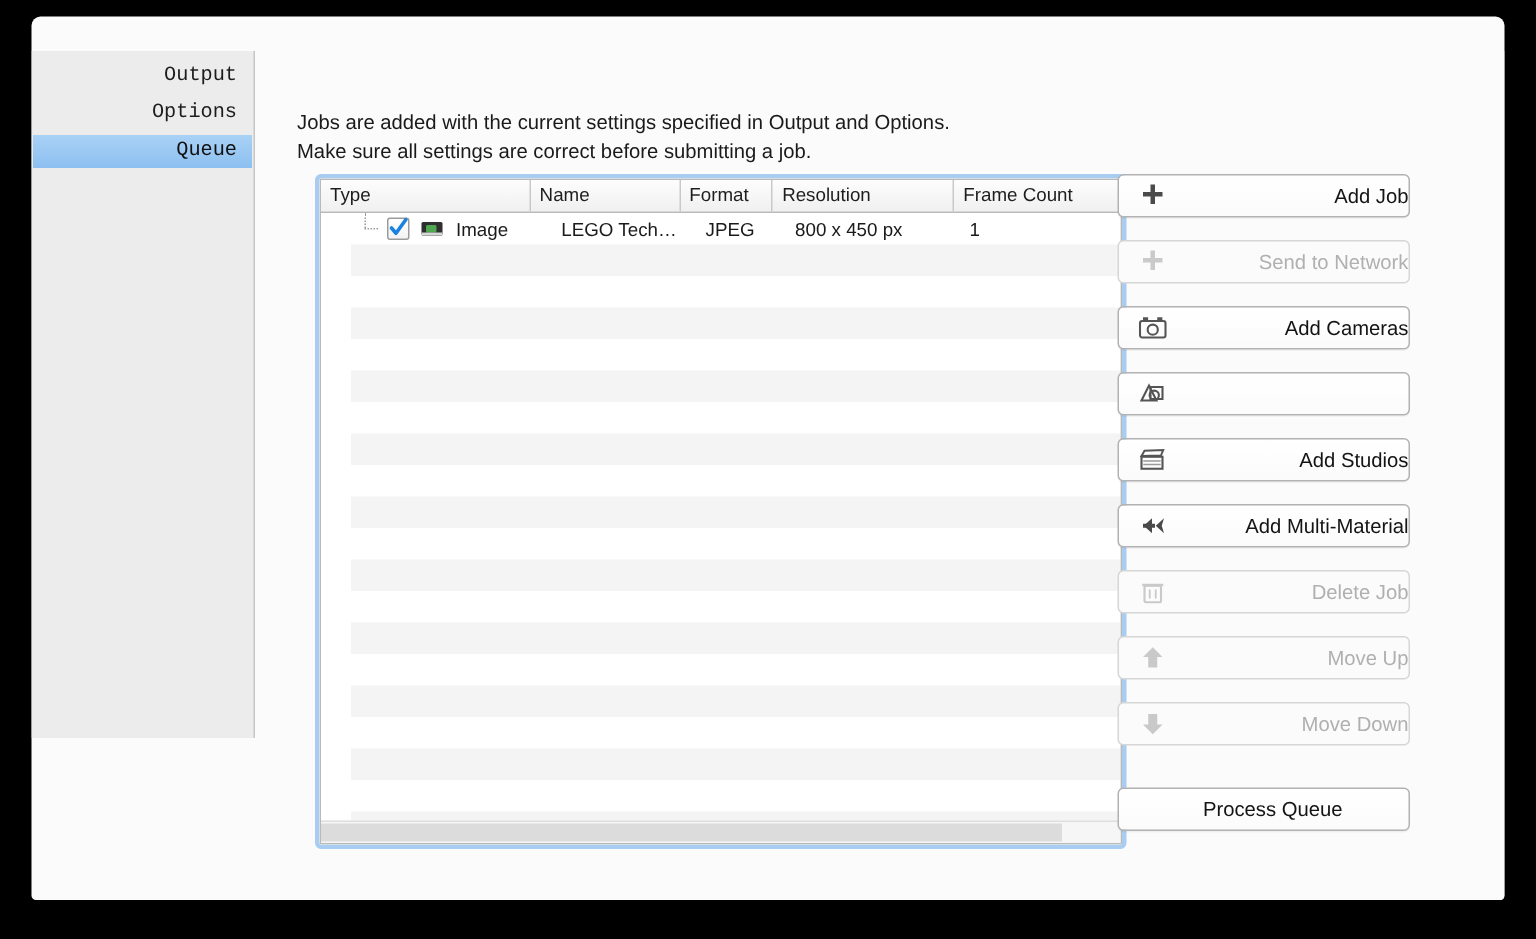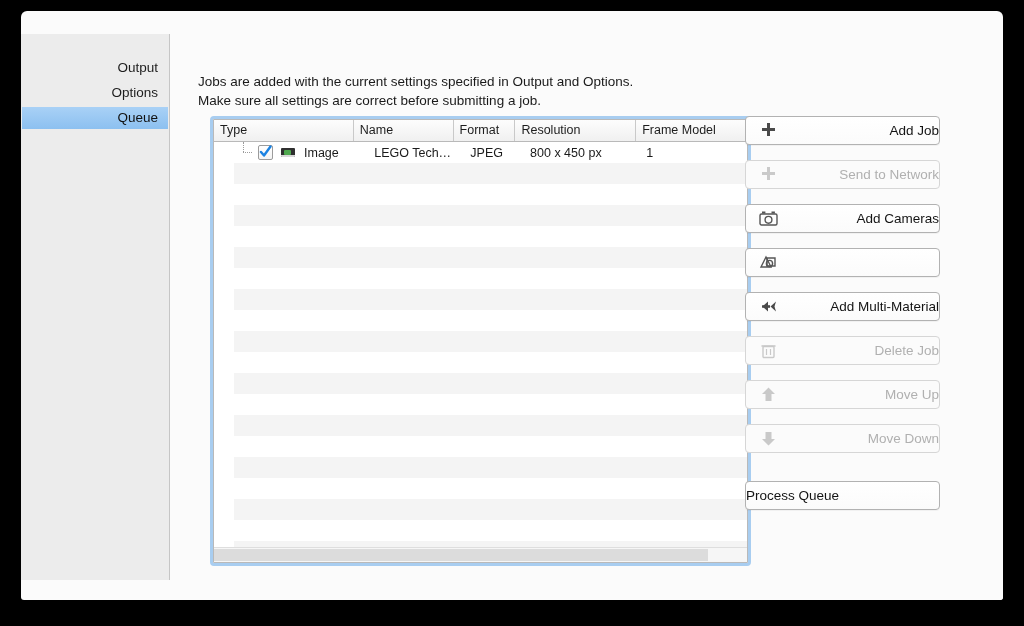--- a/index.html
+++ b/index.html
@@ -81,23 +81,24 @@
     position: absolute;
     top: 23px; left: 0; right: 0; bottom: 0;
     display: flex;
   }
 
   
   #sidebar {
     width: 149px;
     background: #ececec;
     border-right: 1px solid #c6c6c6;
-    padding-top: 23px;
-    box-sizing: border-box;
-    height: 546px;
+    padding-top: 6px;
+    box-sizing: border-box;
+    height: 458px;
+    font-family: Liberation Mono, monospace;
   }
   .side-item {
     height: 22px;
     line-height: 22px;
     padding-right: 10px;
     text-align: right;
     font-size: 13.5px;
     color: #1d1d1d;
     margin: 0 1px 3px 1px;
   }
@@ -294,22 +295,22 @@
   .btn .bicon {
     width: 20px; height: 20px;
     flex: none;
     margin-right: 8px;
     display: flex;
     align-items: center;
     justify-content: center;
   }
   .btn .blabel { line-height: 27px; }
   .btn.centered {
-    justify-content: flex-start;
-    padding-left: 0;
+    justify-content: center;
+    padding-left: 12px;
   }
   #btn-process { margin-top: 28px; }
 </style>
 </head>
 <body>
 
 <div id="window">
 
 
   <div id="body">
@@ -326,21 +327,21 @@
 <span>Make sure all settings are correct before submitting a job.</span></div>
 
       <div id="table-focus">
         <div id="table-inner">
 
           <div id="thead">
             <div class="th" style="width:140px">Type</div>
             <div class="th" style="width:100px">Name</div>
             <div class="th" style="width:62px">Format</div>
             <div class="th" style="width:121px">Resolution</div>
-            <div class="th" style="width:111px">Frame Model</div>
+            <div class="th" style="width:111px">Frame Count</div>
           </div>
 
           <div id="tbody">
             <div class="stripe odd"></div>
             <div class="stripe even"></div>
             <div class="stripe odd"></div>
             <div class="stripe even"></div>
             <div class="stripe odd"></div>
             <div class="stripe even"></div>
             <div class="stripe odd"></div>
@@ -418,20 +419,31 @@
         <div class="btn">
           <span class="bicon">
             <svg width="19" height="17" viewBox="0 0 19 17">
               <path d="M2 13 L7 3 L12 13 Z" fill="none" stroke="#555" stroke-width="1.4"></path>
               <path d="M8 4 h8 v8 h-8 z" fill="none" stroke="#555" stroke-width="1.4"></path>
               <circle cx="10.5" cy="9.5" r="3.1" fill="none" stroke="#555" stroke-width="1.4"></circle>
             </svg>
           </span>
         </div>
 
+        <div class="btn">
+          <span class="bicon">
+            <svg width="19" height="17" viewBox="0 0 19 17">
+              <rect x="2" y="6.5" width="14" height="8" fill="none" stroke="#555" stroke-width="1.4"></rect>
+              <path d="M2 6 L4 2.5 L16.5 2 L15 5.6 Z" fill="none" stroke="#555" stroke-width="1.3"></path>
+              <line x1="3.2" y1="9.4" x2="14.8" y2="9.4" stroke="#999" stroke-width="1"></line>
+              <line x1="3.2" y1="11.6" x2="14.8" y2="11.6" stroke="#999" stroke-width="1"></line>
+            </svg>
+          </span>
+          <span class="blabel">Add Studios</span>
+        </div>
 
         <div class="btn">
           <span class="bicon">
             <svg width="19" height="17" viewBox="0 0 19 17">
               <path d="M3 8.5 L11 8.5" stroke="#4a4a4a" stroke-width="2.6"></path>
               <path d="M11.5 8.5 L17 3.5 L15.5 8.5 L17 13.5 Z" fill="#4a4a4a"></path>
               <path d="M3.5 8.5 L9 3.5 L9 13.5 Z" fill="#4a4a4a"></path>
             </svg>
           </span>
           <span class="blabel">Add Multi-Material</span>

